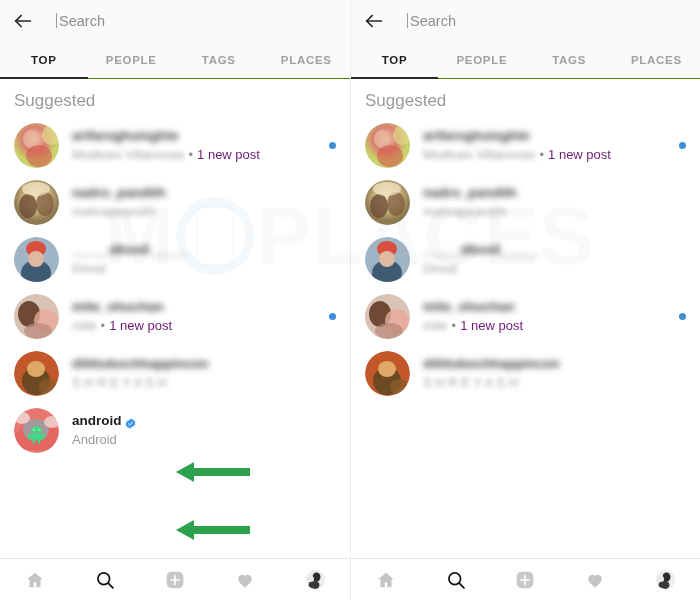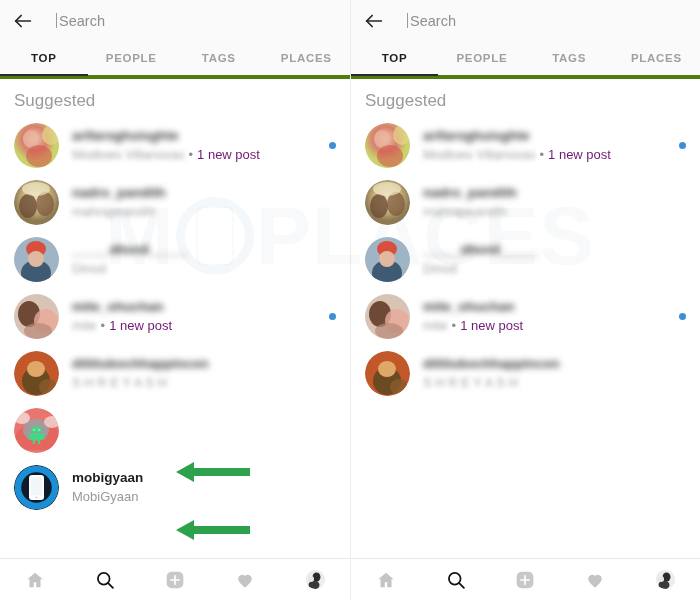--- a/index.html
+++ b/index.html
@@ -49,21 +49,21 @@
     font-size:14.5px; color:#8e8e8e; position:relative;
   }
   .caret{
     display:inline-block; width:1px; height:15px;
     background:#9a9a9a; margin-right:2px;
   }
 
   
   .tabs{
     height:38px; background:#fafafa; display:flex;
-    border-bottom:4px solid #4d7c0f; position:relative; z-index:50;
+    border-bottom:1px solid #4d7c0f; position:relative; z-index:50;
   }
   .tab{
     flex:1; display:flex; align-items:center; justify-content:center;
     font-size:11.5px; letter-spacing:0.7px; color:#a0a0a0; font-weight:600;
     position:relative;
   }
   .tab.active{ color:#1e1e1e; }
   .tab.active::after{
     content:""; position:absolute; left:0; right:0; bottom:-1px;
     height:2px; background:#2a2a2a;
@@ -308,41 +308,36 @@
             <rect x="-9" y="0" width="18" height="11" rx="2" fill="#3ddc84"></rect>
             <rect x="-13" y="0" width="3.2" height="11" rx="1.6" fill="#3ddc84"></rect>
             <rect x="9.8" y="0" width="3.2" height="11" rx="1.6" fill="#3ddc84"></rect>
             <rect x="-6" y="11" width="3.2" height="7" rx="1.6" fill="#3ddc84"></rect>
             <rect x="2.8" y="11" width="3.2" height="7" rx="1.6" fill="#3ddc84"></rect>
             <circle cx="-4" cy="-5" r="1.1" fill="#fff"></circle>
               <circle cx="4" cy="-5" r="1.1" fill="#fff"></circle>
           </g>
         </svg>
       </div>
-    </div>
-
-    <div class="row">
-      <div class="avatar">
-        <svg viewBox="0 0 45 45" width="45" height="45">
-          <circle cx="22.5" cy="22.5" r="22.5" fill="#0d1b2a"></circle>
-          <circle cx="22.5" cy="22.5" r="18.5" fill="none" stroke="#1b8fd6" stroke-width="6.5"></circle>
-          <rect x="15" y="10" width="15" height="25" rx="3" fill="#ffffff"></rect>
-          <rect x="16.6" y="12.6" width="11.8" height="18" rx="1" fill="#f2f6f9"></rect>
-          <circle cx="22.5" cy="32.6" r="1.2" fill="#cfd8de"></circle>
-        </svg>
-      </div>
-      <div class="row-text">
-        <div class="row-title">
-            <span>mobigyaan</span>
-          </div>
-        <div class="row-sub">
-            <span>MobiGyaan</span>
-          </div>
-      </div>
-    </div>
+      <div class="row-text">
+        <div class="row-title">
+          <span>android</span>
+          <span class="verified">
+            <svg viewBox="0 0 24 24" width="11" height="11">
+                <path d="M12 0.8l2.7 2.2 3.5-.5 1.2 3.3 3.1 1.7-1 3.4 1 3.4-3.1 1.7-1.2 3.3-3.5-.5L12 23.2 9.3 21l-3.5.5-1.2-3.3L1.5 16.5l1-3.4-1-3.4 3.1-1.7 1.2-3.3 3.5.5z" fill="#3897f0"></path>
+                <polyline points="7.2,12.2 10.5,15.4 16.8,8.9" fill="none" stroke="#fff" stroke-width="2.1" stroke-linecap="round" stroke-linejoin="round"></polyline>
+              </svg>
+          </span>
+        </div>
+        <div class="row-sub">
+            <span>Android</span>
+          </div>
+      </div>
+    </div>
+
 
     <svg class="arrow-green" style="left:176px; top:459px;" viewBox="0 0 74 26">
       <polygon points="0,13 18,3 18,9 74,9 74,17 18,17 18,23" fill="#2ea14c"></polygon>
     </svg>
     <svg class="arrow-green" style="left:176px; top:517px;" viewBox="0 0 74 26">
       <polygon points="0,13 18,3 18,9 74,9 74,17 18,17 18,23" fill="#2ea14c"></polygon>
     </svg>
 
     <div class="bottom-nav">
       <div class="nav-item">

